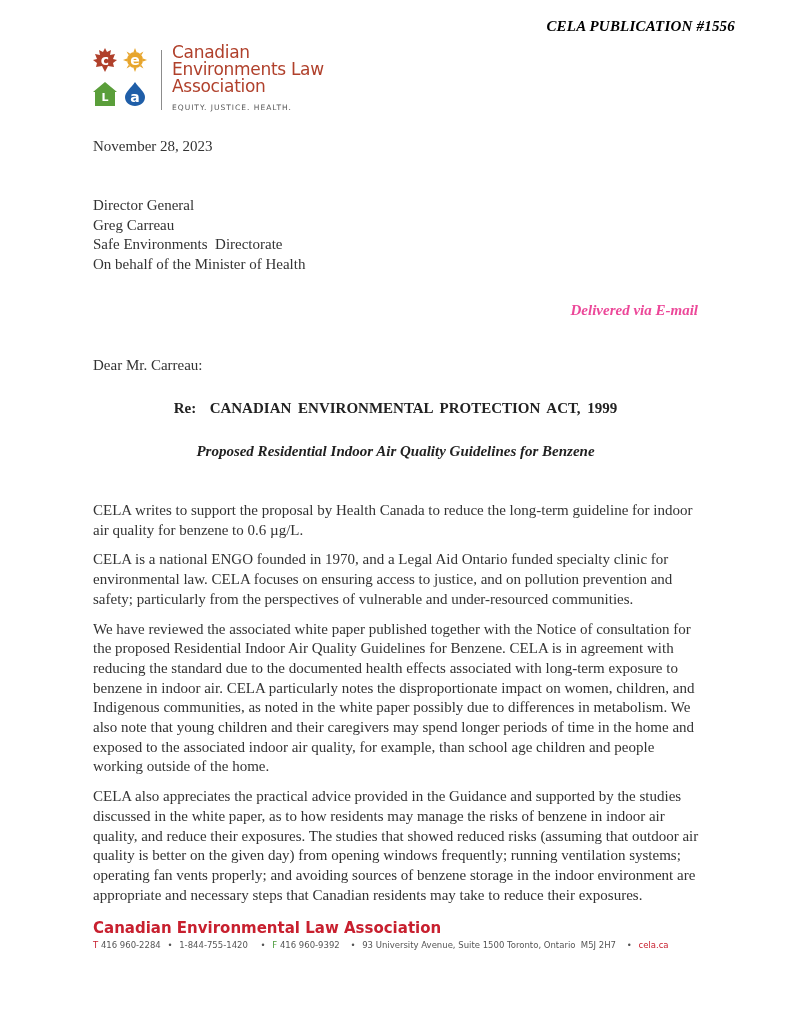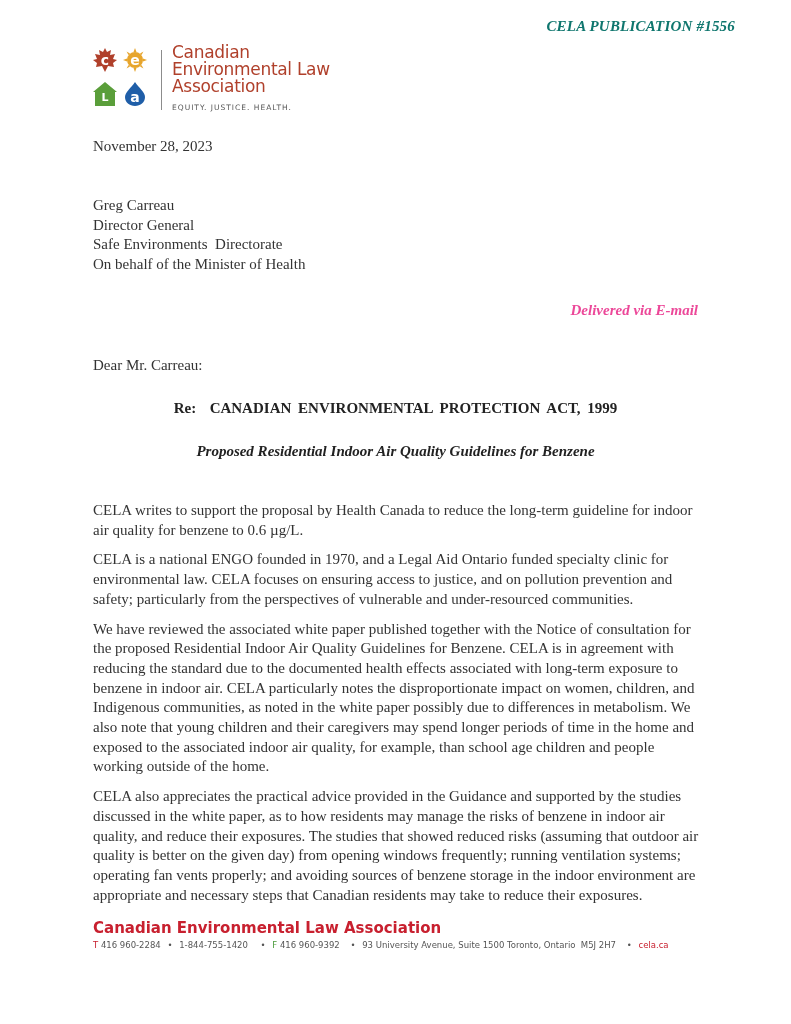--- a/index.html
+++ b/index.html
@@ -1,19 +1,19 @@
 <!DOCTYPE html>
 <html><head>
 <meta charset="utf-8">
 <style>
   html, body { margin: 0; padding: 0; background: #ffffff; }
   body { width: 791px; height: 1024px; position: relative; overflow: hidden;
          font-family: "Liberation Serif", serif; color: #333333; }
   .pub-no { position: absolute; top: 18px; right: 56px; font-weight: bold; font-style: italic;
-            font-size: 15px; color: #0f766e; letter-spacing: 0.2px; }
+            font-size: 15px; color: #000000; letter-spacing: 0.2px; }
   .logo { position: absolute; left: 93px; top: 44px; width: 260px; height: 72px; }
   .logo-icons { position: absolute; left: 0; top: 0; width: 60px; height: 66px; }
   .lg-icon { position: absolute; width: 24px; height: 24px; display:flex; align-items:center; justify-content:center;
              color:#fff; font-family: "DejaVu Sans", sans-serif; font-weight: bold; font-size: 14px; }
   .lg-c { left: 0; top: 4px; }
   .lg-e { left: 30px; top: 4px; }
   .lg-l { left: 0; top: 38px; }
   .lg-a { left: 30px; top: 38px; }
   .lg-icon svg { position: absolute; left: 0; top: 0; }
   .lg-icon span { position: relative; z-index: 1; }
@@ -80,31 +80,31 @@
     <div class="lg-icon lg-a">
       <svg width="24" height="24" viewBox="0 0 24 24">
           <path d="M12 0 C16 6 22 10 22 15 C22 20.5 17.5 24 12 24 C6.5 24 2 20.5 2 15 C2 10 8 6 12 0 Z" fill="#1f5ea8"></path>
         </svg>
       <span style="margin-top:5px;">a</span>
     </div>
   </div>
   <div class="logo-divider"></div>
   <div class="logo-text">
     <div>Canadian</div>
-    <div>Environmental Law</div>
+    <div>Environments Law</div>
     <div>Association</div>
   </div>
   <div class="logo-tag">EQUITY. JUSTICE. HEALTH.</div>
 </div>
 
 <div class="text date">November 28, 2023</div>
 
 <div class="text addr">
+  <div>Director General</div>
   <div>Greg Carreau</div>
-  <div>Director General</div>
   <div style="white-space:pre;">Safe Environments  Directorate</div>
   <div>On behalf of the Minister of Health</div>
 </div>
 
 <div class="delivered">Delivered via E-mail</div>
 
 <div class="text salutation">Dear Mr. Carreau:</div>
 
 <div class="re" style="white-space:pre;">Re:  CANADIAN ENVIRONMENTAL PROTECTION ACT, 1999</div>
 

